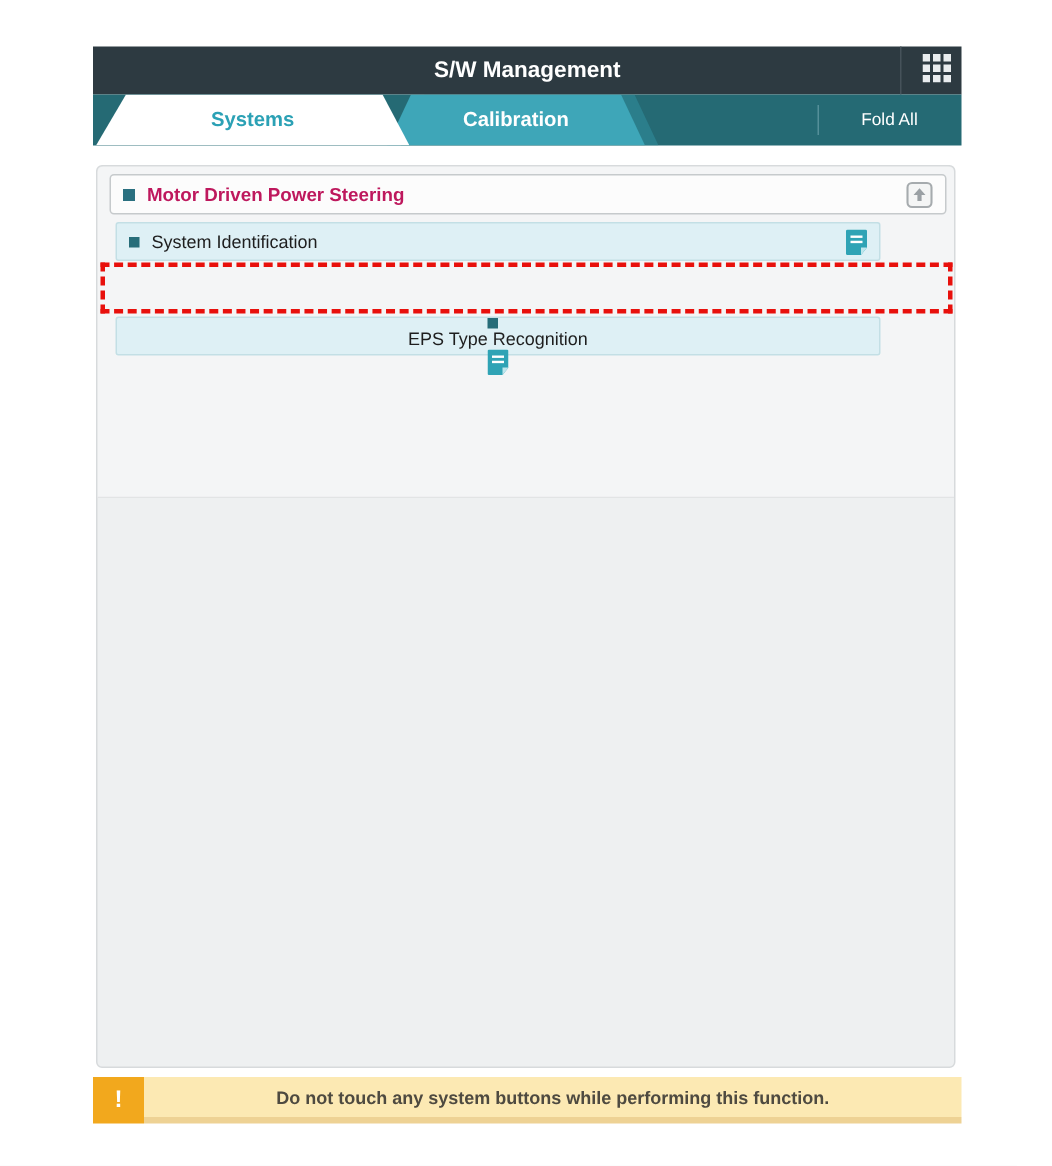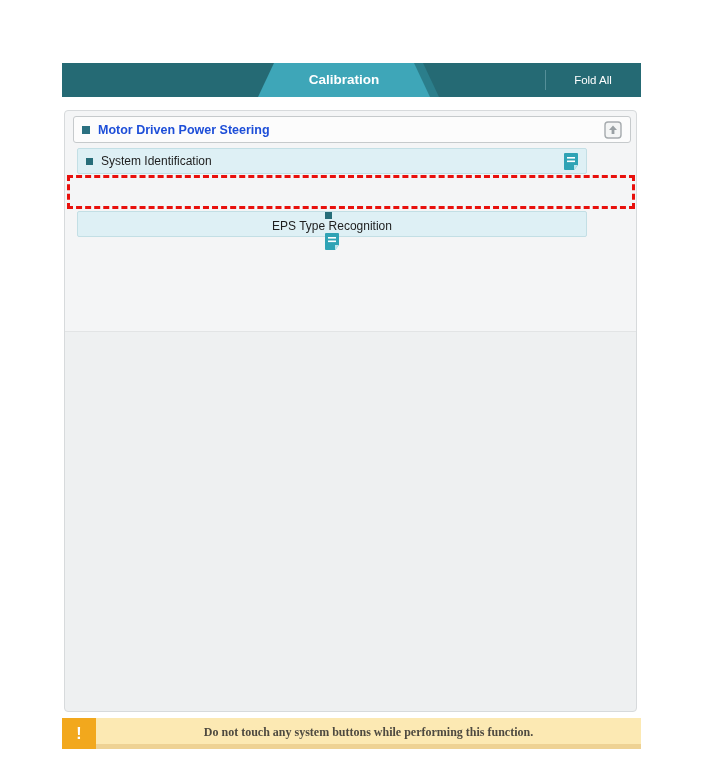--- a/index.html
+++ b/index.html
@@ -33,52 +33,74 @@
   
   .panel { position:absolute; left:2px; top:79px; width:573px; height:602px;
            background:#eef0f1; border:1px solid #d7dadc; border-radius:4px; }
   .group-bg { position:absolute; left:0; top:0; width:100%; height:221px;
               background:rgba(255,255,255,0.35); border-bottom:1px solid #e2e4e5; border-radius:4px 4px 0 0; }
 
   .group-header { position:absolute; left:8px; top:5px; width:558px; height:27px;
                   background:#fcfcfc; border:1px solid #c6cacc; border-radius:3px;
                   display:flex; align-items:center; padding:0 8px; cursor:pointer; }
   .bullet { display:inline-block; width:8px; height:8px; background:#2a7080; margin-right:8px; flex:0 0 auto; }
-  .group-title { font-size:12.5px; font-weight:bold; color:#1d4ed8; flex:1 1 auto; }
+  .group-title { font-size:12.5px; font-weight:bold; color:#be185d; flex:1 1 auto; }
   .fold-icon { flex:0 0 auto; display:flex; align-items:center; }
 
   .func-row { position:absolute; left:12px; width:510px; height:26px;
               background:#def0f5; border:1px solid #c3dfe5; border-radius:2px;
               display:flex; align-items:center; padding:0 8px; cursor:pointer; }
   .func-row .bullet { width:7px; height:7px; background:#276d79; }
   .row-label { font-size:12px; color:#1e1e1e; flex:1 1 auto; }
   .doc-icon { flex:0 0 auto; display:flex; align-items:center; }
   .row-0 { top:37px; } .row-1 { top:68px; } .row-2 { top:100px;flex-direction:column; } .row-3 { top:131px; }
 
   .highlight-outline { position:absolute; left:2px; top:64px; width:568px; height:34px;
                        border:3px dashed #e8100c; pointer-events:none; z-index:5; }
 
   
   .warning { position:absolute; left:0; top:687px; width:579px; height:31px; display:flex; }
   .warn-icon { width:34px; height:31px; background:#f2a81d; color:#ffffff; font-weight:bold;
                font-size:16px; text-align:center; line-height:31px; flex:0 0 auto; }
   .warn-text { flex:1 1 auto; height:31px; line-height:28px; text-align:center;
                background:linear-gradient(#fce9b3 0%, #fce9b3 85%, #eed294 85%, #eed294 100%);
-               color:#4e4a40; font-size:12px; font-weight:bold;font-family:Liberation Serif, serif; }
+               color:#4e4a40; font-size:12px; font-weight:bold; }
 </style>
 </head>
 <body>
 
 <div class="stage">
   <div class="app">
 
+    <div class="header-bar">
+      <div class="header-title">S/W Management</div>
+      <div class="header-sep"></div>
+      <button class="grid-btn">
+        <span>
+          <svg width="19" height="19" viewBox="0 0 19 19">
+            <g fill="#e9edef">
+              <rect x="0" y="0" width="5" height="5"></rect>
+                <rect x="7" y="0" width="5" height="5"></rect>
+                <rect x="14" y="0" width="5" height="5"></rect>
+              <rect x="0" y="7" width="5" height="5"></rect>
+                <rect x="7" y="7" width="5" height="5"></rect>
+                <rect x="14" y="7" width="5" height="5"></rect>
+              <rect x="0" y="14" width="5" height="5"></rect>
+                <rect x="7" y="14" width="5" height="5"></rect>
+                <rect x="14" y="14" width="5" height="5"></rect>
+            </g>
+          </svg>
+        </span>
+      </button>
+    </div>
 
     <div class="tab-bar">
       <div class="tab-shadow"></div>
       <div class="tab tab-components">Calibration</div>
+      <div class="tab tab-systems">Systems</div>
       <div class="fold-sep"></div>
       <button class="fold-all">Fold All</button>
     </div>
 
     <div class="panel">
       <div class="group-bg"></div>
 
       <div class="group-header">
         <span class="bullet"></span>
         <span class="group-title">Motor Driven Power Steering</span>

